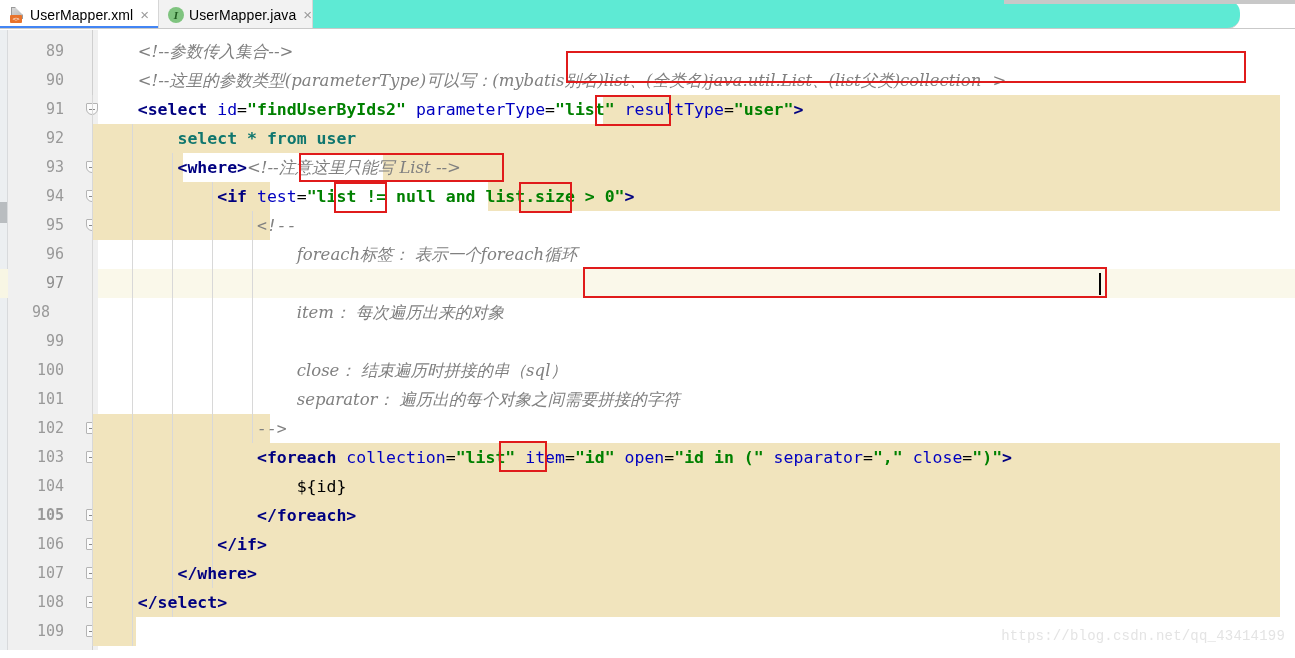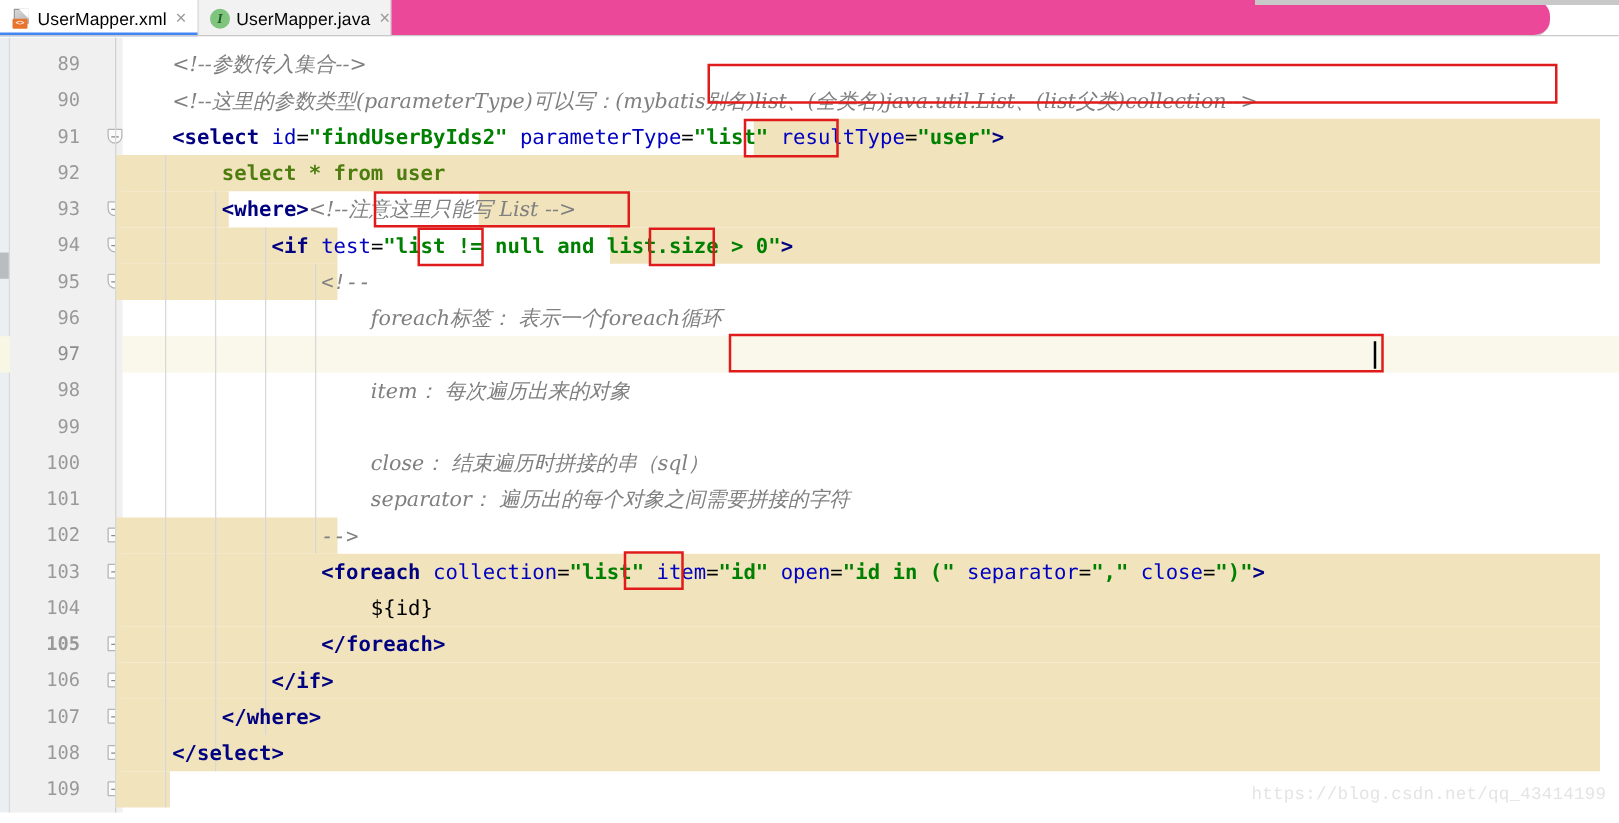--- a/index.html
+++ b/index.html
@@ -8,21 +8,21 @@
     width: 1295px; height: 658px;
     background: #ffffff;
     font-family: "DejaVu Sans Mono", "Liberation Mono", monospace;
     overflow: hidden;
   }
 
   
   #tabbar {
     position: absolute; left: 0; top: 0;
     width: 1240px; height: 29px;
-    background: #ec4899;
+    background: #5eead4;
     border-bottom: 1px solid #c9c9c9;
     border-radius: 13px;
   }
   .tab {
     position: absolute; top: 0; height: 29px;
     display: flex; align-items: center;
     padding: 0 6px 0 9px;
     font-family: "Liberation Sans", sans-serif;
     font-size: 14px; color: #000;
     background: #ffffff;
@@ -140,21 +140,21 @@
   
   .guide {
     position: absolute; width: 1px; background: #d8d8d8;
   }
 
   
   .tag    { color: #000080; font-weight: bold; }
   .attr   { color: #0000c0; }
   .punc   { color: #000000; }
   .str    { color: #008000; font-weight: bold; }
-  .sql    { color: #4d7c0f; font-weight: bold;}
+  .sql    { color: #0f766e; font-weight: bold;}
   .cmt    { color: #808080; font-style: italic; }
   .cmtcn  { color: #808080; font-style: italic; font-family: "DejaVu Serif","Liberation Serif",serif;}
   .elv    { color: #000000; }
 
   
   .redbox {
     position: absolute; border: 2px solid #e01b1b; pointer-events: none;
     background: transparent;
   }
   
@@ -211,21 +211,21 @@
     <div id="lnum-host">
         <div class="lnum" style="top: 7px;">89</div>
         <div class="lnum" style="top: 36px;">90</div>
         <div class="lnum" style="top: 65px;">91</div>
         <div class="lnum" style="top: 94px;">92</div>
         <div class="lnum" style="top: 123px;">93</div>
         <div class="lnum" style="top: 152px;">94</div>
         <div class="lnum" style="top: 181px;">95</div>
         <div class="lnum" style="top: 210px;">96</div>
         <div class="lnum current" style="top: 239px;">97</div>
-        <div class="lnum" style="top: 268px;">98</div>
+        <div class="lnum" style="top: 268px; text-align: center;">98</div>
         <div class="lnum" style="top: 297px;">99</div>
         <div class="lnum" style="top: 326px;">100</div>
         <div class="lnum" style="top: 355px;">101</div>
         <div class="lnum" style="top: 384px;">102</div>
         <div class="lnum" style="top: 413px;">103</div>
         <div class="lnum" style="top: 442px;">104</div>
         <div class="lnum" style="top: 471px; font-weight: bold;">105</div>
         <div class="lnum" style="top: 500px;">106</div>
         <div class="lnum" style="top: 529px;">107</div>
         <div class="lnum" style="top: 558px;">108</div>

